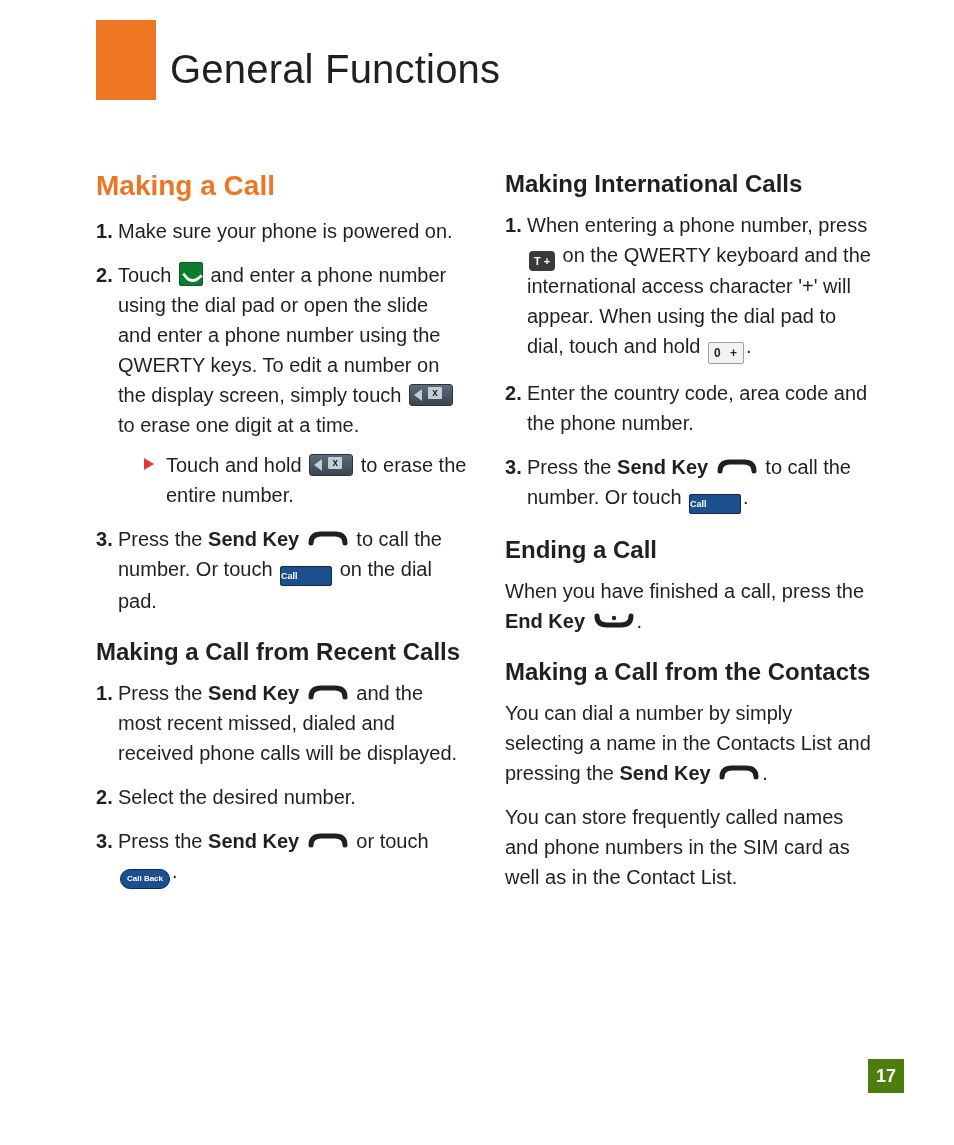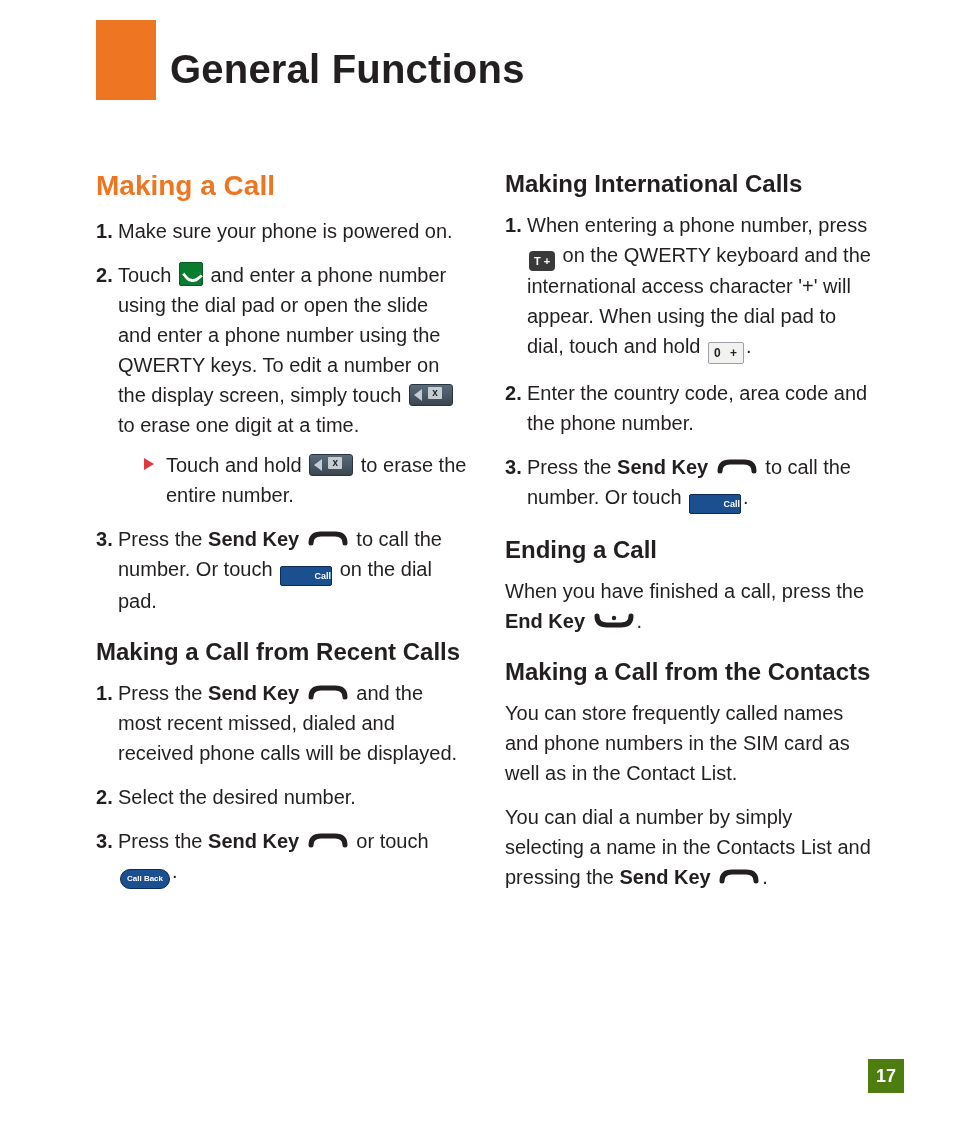--- a/index.html
+++ b/index.html
@@ -18,21 +18,21 @@
     left: 96px;
     width: 60px;
     height: 80px;
     background: #ee7623;
   }
   .page-title {
     position: absolute;
     top: 47px;
     left: 170px;
     font-size: 40px;
-    font-weight: 700;
+    font-weight: 400;
     letter-spacing: 0.2px;
   }
   .columns {
     position: absolute;
     top: 170px;
     left: 96px;
     right: 78px;
     display: flex;
     gap: 38px;
   }
@@ -171,21 +171,21 @@
     vertical-align: -2px;
   }
   .ic-call {
     width: 52px; height: 20px;
     background: #1b4f8f;
     border: 1px solid #0c2c55;
     border-radius: 2px;
     color: #fff;
     font-size: 9px;
     line-height: 18px;
-    text-align: right;
+    text-align: left;
     font-weight: bold;
     position: relative;
     vertical-align: -3px;
   }
   .ic-callback {
     width: 50px; height: 20px;
     background: #1b4f8f;
     border: 1px solid #0c2c55;
     border-radius: 10px;
     color: #fff;
@@ -297,24 +297,24 @@
     <h3 class="h-black">Ending a Call</h3>
     <p class="para">
       <span>When you have finished a call, press the </span><span class="bold">End Key</span>
       <svg class="ic ic-end" viewBox="0 0 42 18">
           <path d="M4 4 Q4 13 14 13 L28 13 Q38 13 38 4" stroke="#231f20" stroke-width="5" fill="none" stroke-linecap="round"></path>
           <circle cx="21" cy="6" r="2.2" fill="#231f20"></circle>
         </svg><span>.</span>
     </p>
 
     <h3 class="h-black">Making a Call from the Contacts</h3>
-    <p class="para">You can store frequently called names and phone numbers in the SIM card as well as in the Contact List.</p>
     <p class="para">
       <span>You can dial a number by simply selecting a name in the Contacts List and pressing the </span><span class="bold">Send Key</span>
       <svg class="ic ic-send" viewBox="0 0 42 16">
           <path d="M4 12 Q4 3 14 3 L28 3 Q38 3 38 12" stroke="#231f20" stroke-width="5" fill="none" stroke-linecap="round"></path>
         </svg><span>.</span>
     </p>
+    <p class="para">You can store frequently called names and phone numbers in the SIM card as well as in the Contact List.</p>
   </div>
 
 </div>
 
 <div class="page-num">17</div>
 
 </body></html>

